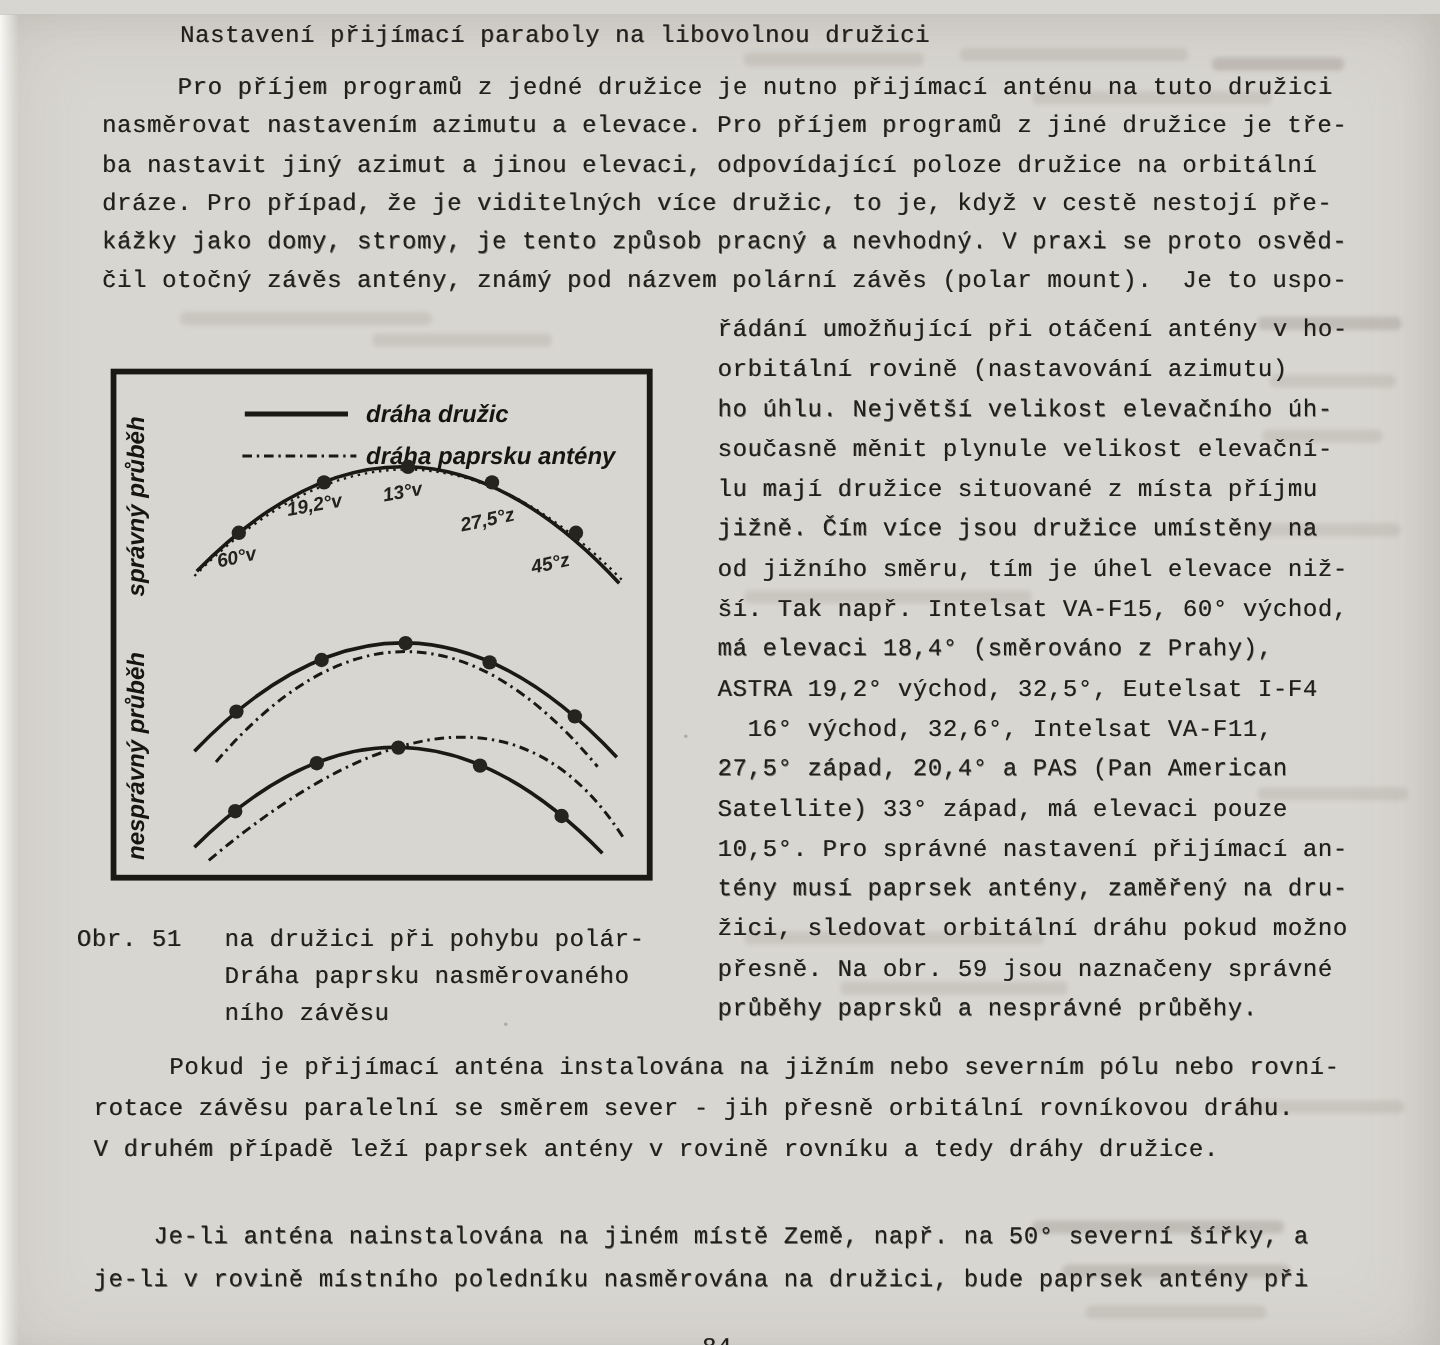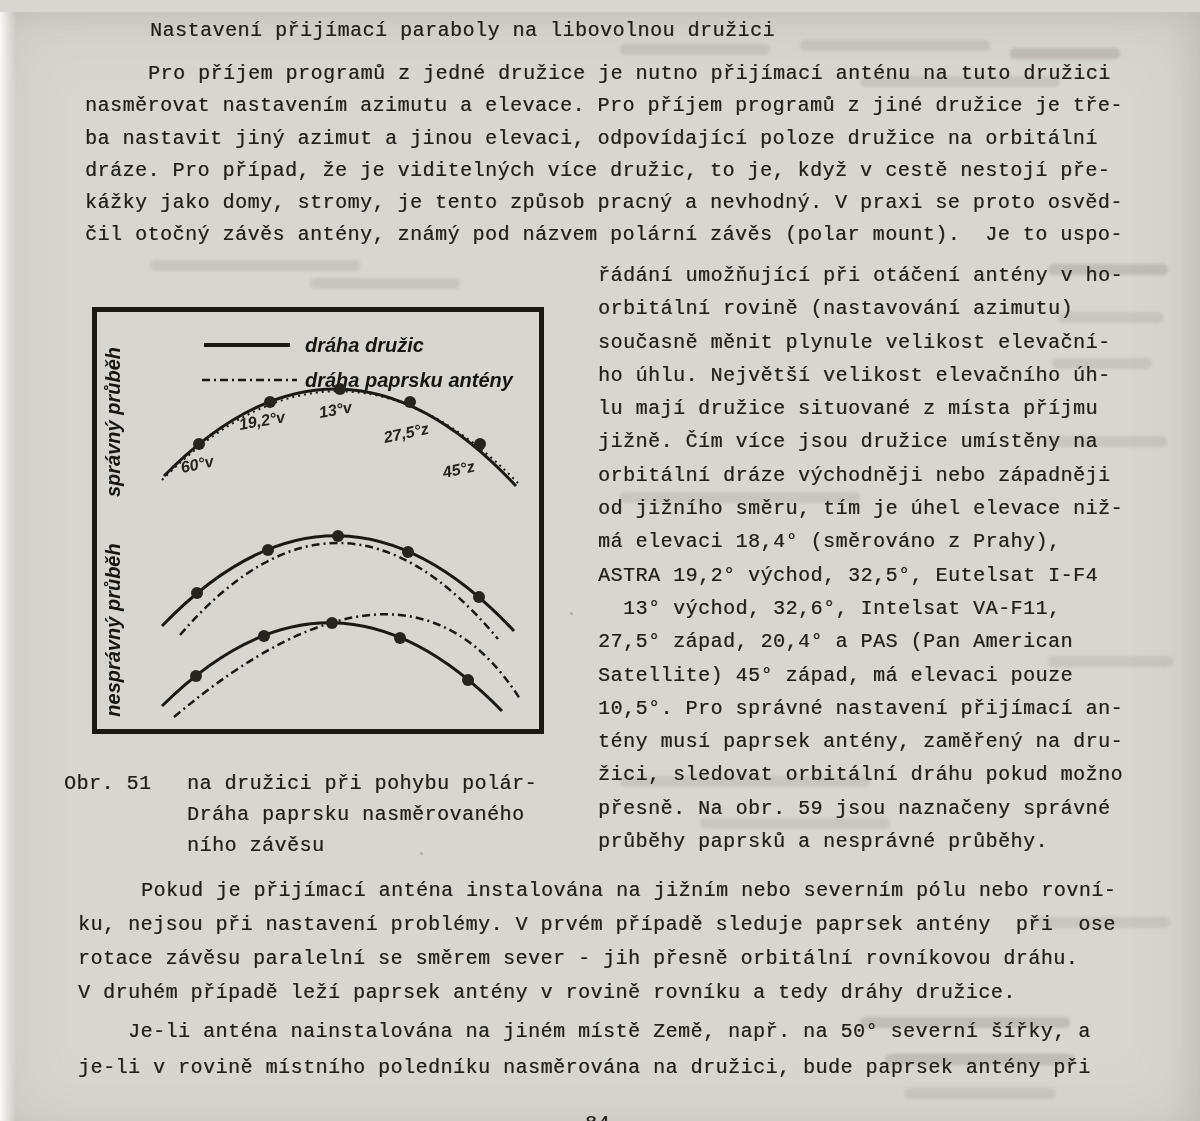--- a/index.html
+++ b/index.html
@@ -145,41 +145,40 @@
   <div class="typ" id="caption-number">Obr. 51</div>
   <div class="typ" id="caption-text">
       <div class="tline">na družici při pohybu polár-</div>
       <div class="tline">Dráha paprsku nasměrovaného</div>
       <div class="tline">ního závěsu</div>
     </div>
 
   <div class="typ" id="right-column">
       <div class="tline">řádání umožňující při otáčení antény v ho-</div>
       <div class="tline">orbitální rovině (nastavování azimutu)</div>
+      <div class="tline">ho úhlu. Největší velikost elevačního úh-</div>
       <div class="tline">současně měnit plynule velikost elevační-</div>
-      <div class="tline">ho úhlu. Největší velikost elevačního úh-</div>
       <div class="tline">lu mají družice situované z místa příjmu</div>
       <div class="tline">jižně. Čím více jsou družice umístěny na</div>
-      <div class="tline">orbitální dráze východněji nebo západněji</div>
       <div class="tline">od jižního směru, tím je úhel elevace niž-</div>
+      <div class="tline">ší. Tak např. Intelsat VA-F15, 60° východ,</div>
       <div class="tline">má elevaci 18,4° (směrováno z Prahy),</div>
       <div class="tline">ASTRA 19,2° východ, 32,5°, Eutelsat I-F4</div>
-      <div class="tline">  13° východ, 32,6°, Intelsat VA-F11,</div>
+      <div class="tline">  16° východ, 32,6°, Intelsat VA-F11,</div>
       <div class="tline">27,5° západ, 20,4° a PAS (Pan American</div>
-      <div class="tline">Satellite) 45° západ, má elevaci pouze</div>
+      <div class="tline">Satellite) 33° západ, má elevaci pouze</div>
       <div class="tline">10,5°. Pro správné nastavení přijímací an-</div>
       <div class="tline">tény musí paprsek antény, zaměřený na dru-</div>
       <div class="tline">žici, sledovat orbitální dráhu pokud možno</div>
       <div class="tline">přesně. Na obr. 59 jsou naznačeny správné</div>
       <div class="tline">průběhy paprsků a nesprávné průběhy.</div>
     </div>
 
   <div class="typ" id="para-poles">
       <div class="tline">Pokud je přijímací anténa instalována na jižním nebo severním pólu nebo rovní-</div>
-      <div class="tline">ku, nejsou při nastavení problémy. V prvém případě sleduje paprsek antény  při  ose</div>
       <div class="tline">rotace závěsu paralelní se směrem sever - jih přesně orbitální rovníkovou dráhu.</div>
       <div class="tline">V druhém případě leží paprsek antény v rovině rovníku a tedy dráhy družice.</div>
     </div>
   <div class="typ" id="para-latitude">
       <div class="tline">Je-li anténa nainstalována na jiném místě Země, např. na 50° severní šířky, a</div>
       <div class="tline">je-li v rovině místního poledníku nasměrována na družici, bude paprsek antény při</div>
     </div>
 
   <div class="typ" id="page-number">- 84 -</div>
 

